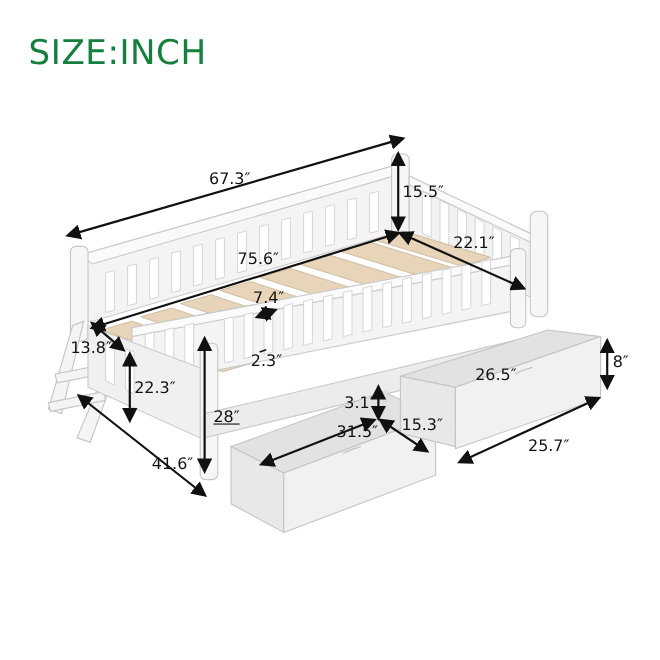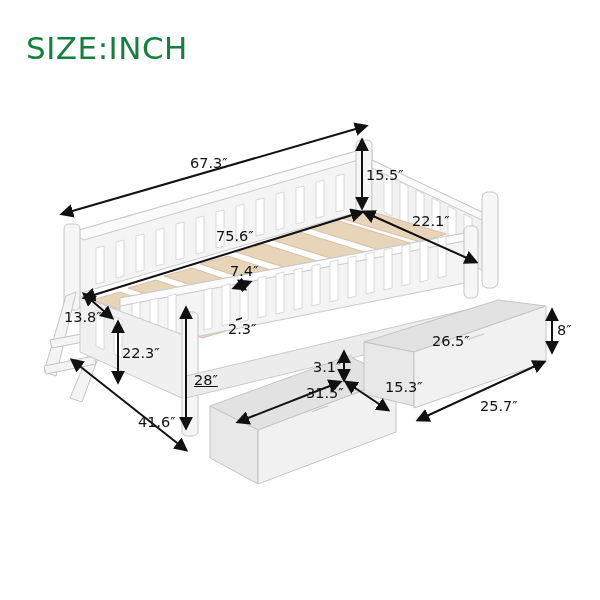--- a/index.html
+++ b/index.html
@@ -158,18 +158,18 @@
   <div class="dim" style="left:366px;top:168px;text-align:right;">15.5″</div>
   <div class="dim" style="left:412px;top:214px;">22.1″</div>
   <div class="dim" style="left:230px;top:264px;">7.4″</div>
   <div class="dim" style="left:228px;top:322px;">2.3″</div>
   <div class="dim" style="left:64px;top:310px;">13.8″</div>
   <div class="dim" style="left:122px;top:346px;">22.3″</div>
   <div class="dim" style="left:194px;top:373px;text-decoration:underline;">28″</div>
   <div class="dim" style="left:98px;top:415px;margin-left:40px;">41.6″</div>
   <div class="dim" style="left:313px;top:360px;">3.1″</div>
   <div class="dim" style="left:278px;top:386px;margin-left:28px;">31.5″</div>
-  <div class="dim" style="left:365px;top:380px;margin-left:20px;">15.3″</div>
+  <div class="dim" style="left:365px;top:380px;">15.3″</div>
   <div class="dim" style="left:432px;top:334px;">26.5″</div>
   <div class="dim" style="left:557px;top:323px;">8″</div>
   <div class="dim" style="left:480px;top:399px;">25.7″</div>
 
 </div>
 
 </body></html>

